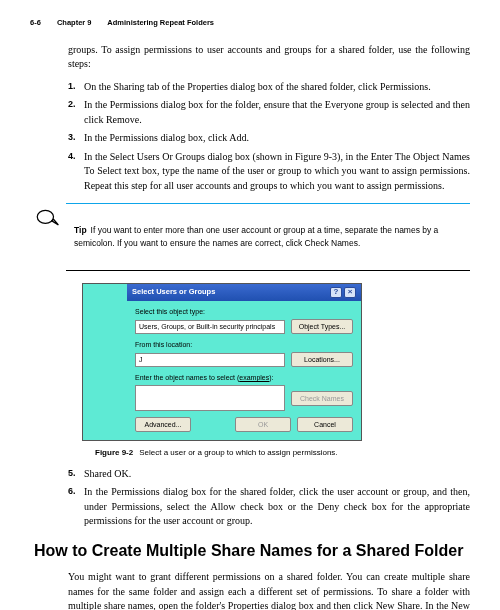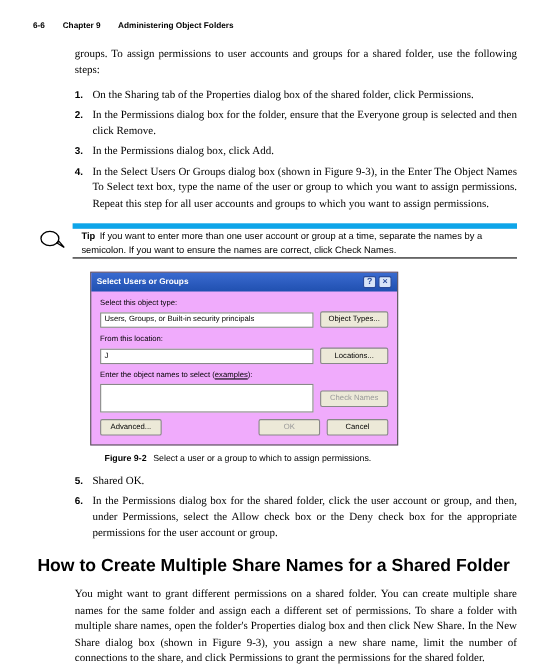--- a/index.html
+++ b/index.html
@@ -49,38 +49,39 @@
     margin-bottom: 12px;
     margin-left: -6px;
   }
   .tip-icon {
     width: 26px; height: 26px;
     flex-shrink: 0;
     margin-right: 6px;
   }
   .tip-box {
     flex: 1;
-    border-top: 5px solid #0ea5e9;
+    border-top: 1px solid #0ea5e9;
     border-bottom: 1px solid #000;
-    padding: 0 8px;
+    padding: 20px 8px;
     font-family: Arial, sans-serif;
     font-size: 8.5px;
     line-height: 1.5;
   }
   .tip-box .tip-label { font-weight: bold; margin-right: 4px; }
   .dialog-wrap {
     margin-left: 42px;
     margin-bottom: 6px;
   }
   .dialog {
     width: 280px;
     border: 1px solid #555;
-    background: #f0abfc;
+    background: #5eead4;
     font-family: Tahoma, Arial, sans-serif;
     font-size: 7px;
+    padding-left: 44px;
   }
   .titlebar {
     background: linear-gradient(#3a6ad0,#2050b0);
     color: #fff;
     font-weight: bold;
     padding: 3px 5px;
     display: flex;
     justify-content: space-between;
     align-items: center;
     font-size: 7.5px;
@@ -144,21 +145,21 @@
     margin-left: -6px;
   }
   .under { text-decoration: underline; }
 </style>
 </head>
 <body>
 
 <div class="header-line">
   <span class="ch">6-6</span>
   <span class="ch">Chapter 9</span>
-  <span>Administering Object Folders</span>
+  <span>Administering Repeat Folders</span>
 </div>
 
 <p class="body-para">groups. To assign permissions to user accounts and groups for a shared folder, use the following steps:</p>
 
 <div class="ol">
   <div class="li">
       <span class="num">1.</span>
       <span class="txt">On the Sharing tab of the Properties dialog box of the shared folder, click Permissions.</span>
     </div>
   <div class="li">

